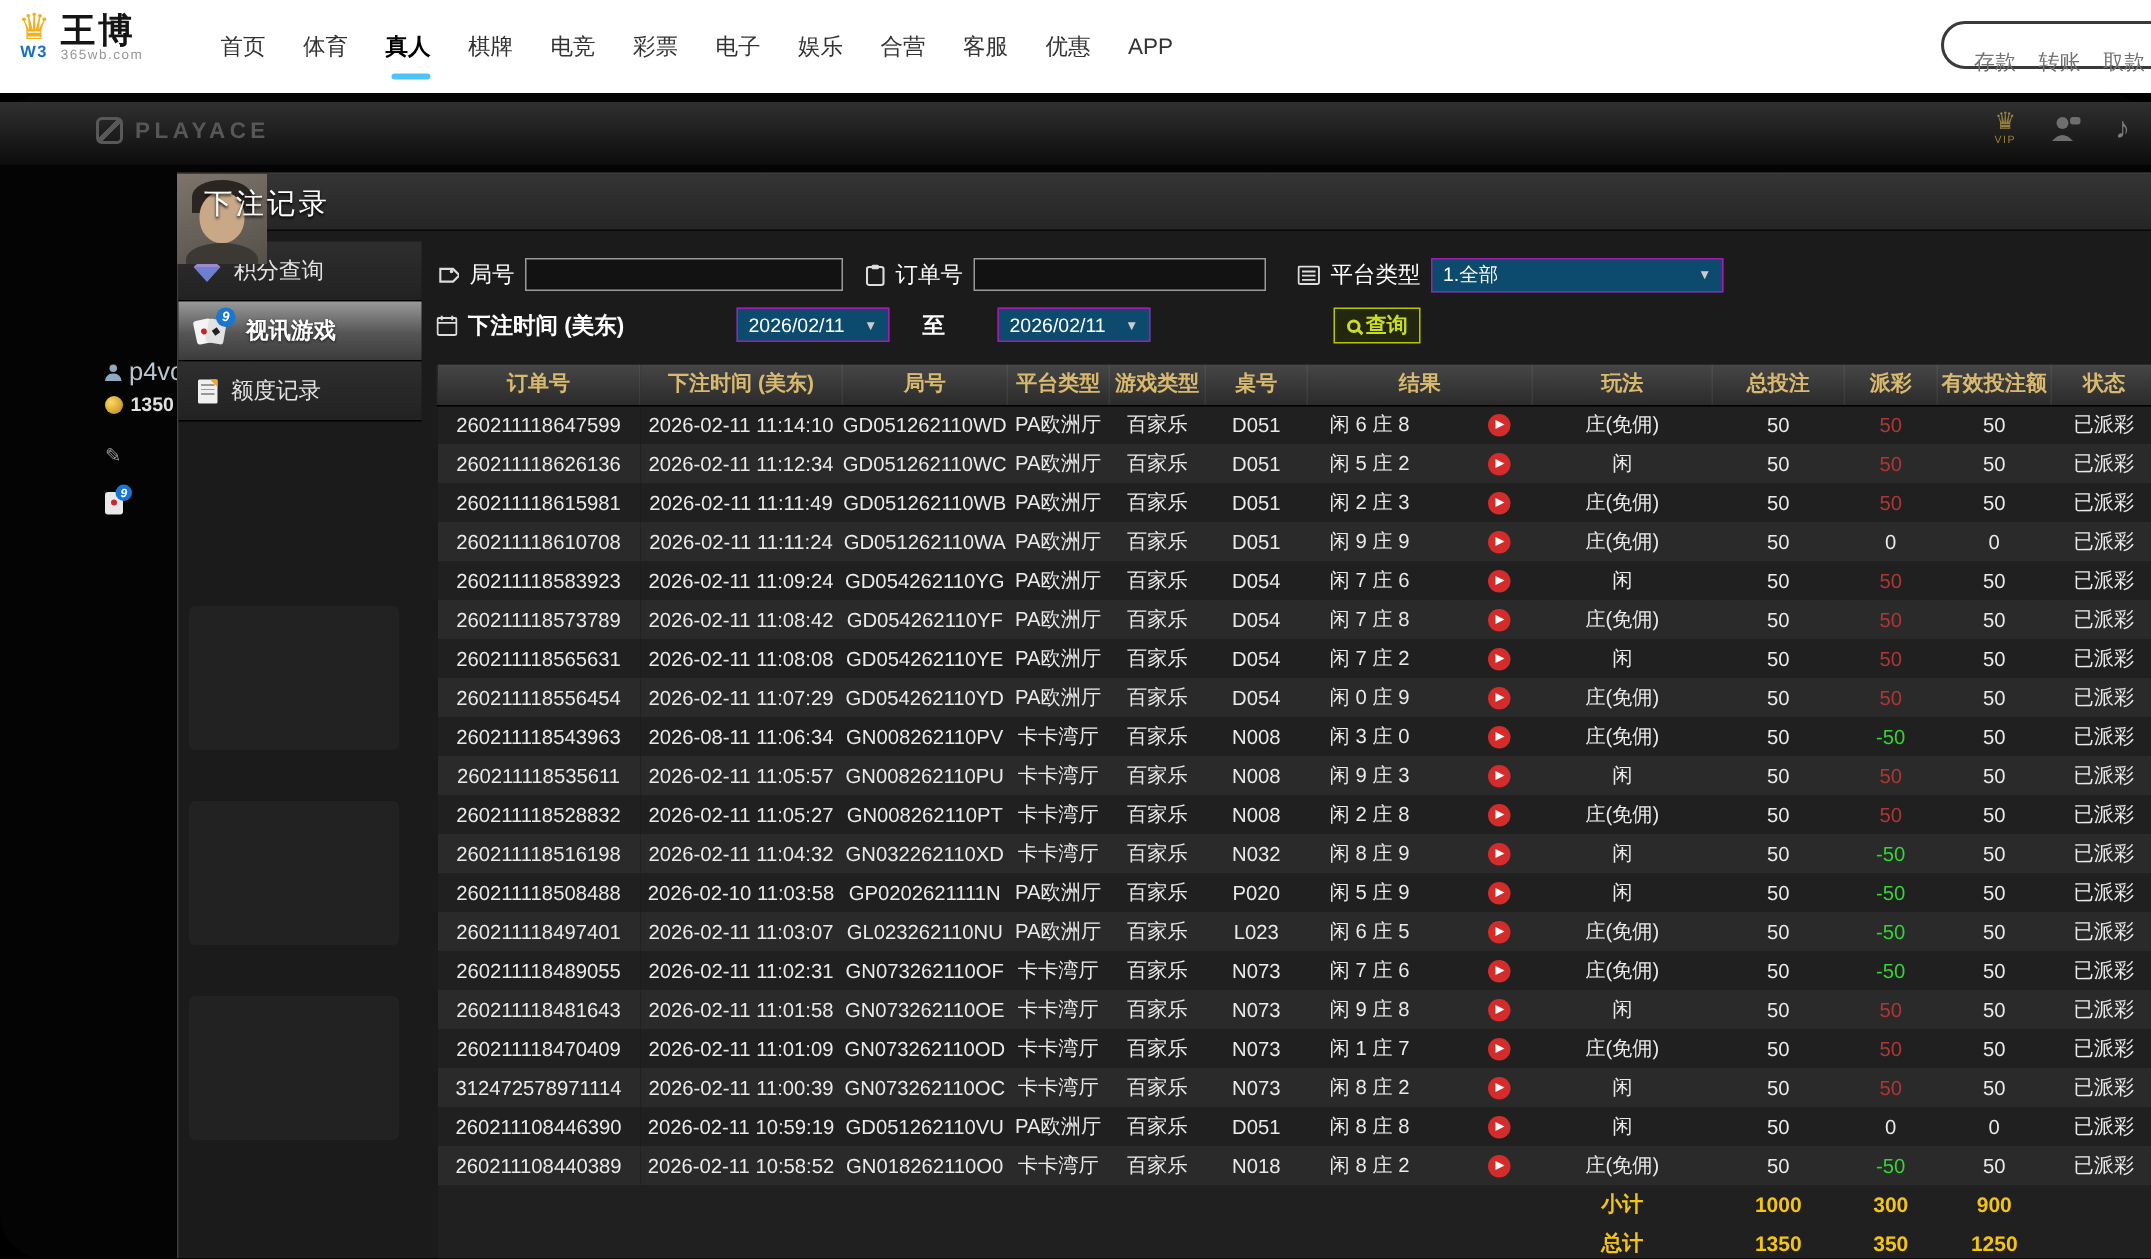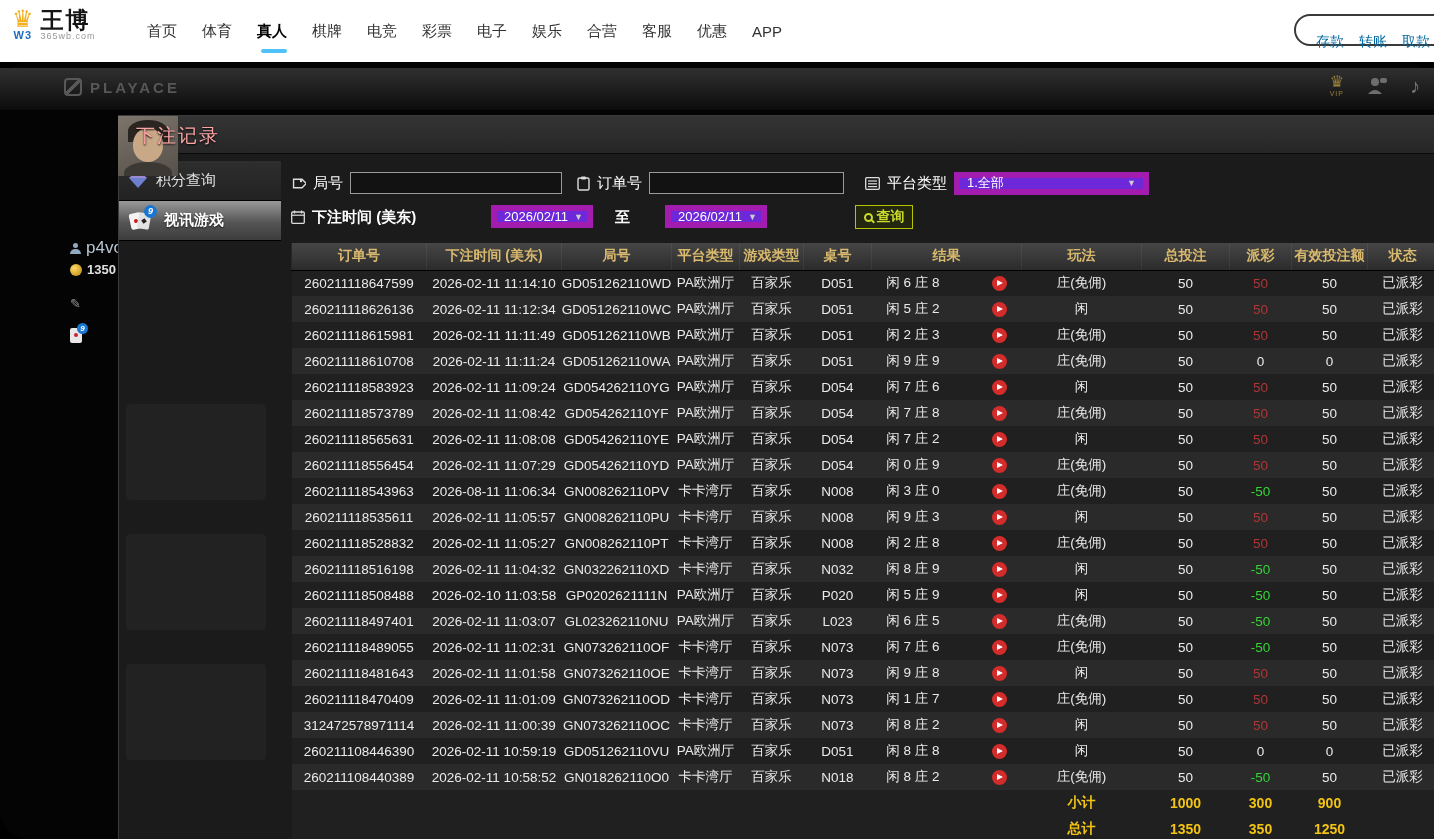--- a/index.html
+++ b/index.html
@@ -18,21 +18,21 @@
   .brand-domain { font-size:9px; color:#979797; letter-spacing:1px; }
   .main-nav { position:absolute; left:146px; top:0; height:62px; display:flex; align-items:center; gap:23px; }
   .nav-item { position:relative; font-size:15px; color:#333; cursor:pointer; text-decoration:none;
     display:flex; flex-direction:column; align-items:flex-end; padding:4px 1px; }
   .nav-item.active .nav-label { color:#000; font-weight:bold; }
   .nav-underline { display:none; }
   .nav-item.active .nav-underline { display:block; position:absolute; bottom:-8px; width:26px; height:4px;
     border-radius:2px; background:#4fc3f7; }
   .wallet-pill { position:absolute; right:-24px; top:14px; height:32px; border:2px solid #3a3a3a;
     border-radius:17px; display:flex; align-items:center; gap:15px; padding:0 26px 0 20px; }
-  .wallet-link { font-size:14px; color:#0369a1; text-decoration:none; white-space:nowrap; cursor:pointer;margin-top:24px; }
+  .wallet-link { font-size:14px; color:#737373; text-decoration:none; white-space:nowrap; cursor:pointer;margin-top:24px; }
 
   
   .stage { position:absolute; left:0; top:62px; width:1434px; height:777px; background:#040404;border-radius:29px; }
 
   
   .provider-bar { position:absolute; left:0; top:6px; width:1434px; height:42px;
     background:linear-gradient(180deg,#303030,#0c0c0c); }
   .pa-logo { position:absolute; left:64px; top:10px; display:flex; align-items:center; gap:8px; }
   .pa-icon { width:18px; height:18px; border:2px solid #585858; border-radius:4px;
     background:linear-gradient(135deg,transparent 42%,#585858 42%,#585858 58%,transparent 58%); }
@@ -71,21 +71,21 @@
   
   .modal { position:absolute; left:118px; top:53px; right:0; bottom:0; background:#1b1b1b;
     border-left:1px solid #3c3c3c; border-top:1px solid #3c3c3c; }
   .modal-titlebar { position:absolute; left:0; top:0; right:0; height:38px;
     background:linear-gradient(180deg,#343434,#262626); border-bottom:1px solid #0a0a0a; }
   .avatar { position:absolute; left:118px; top:54px; width:60px; height:60px; z-index:30;
     background:linear-gradient(160deg,#7d756b 0%,#55504a 100%); overflow:hidden; }
   .avatar .hair { position:absolute; left:10px; top:4px; width:40px; height:22px; border-radius:50% 50% 0 0; background:#2a2521; }
   .avatar .face { position:absolute; left:15px; top:12px; width:30px; height:34px; border-radius:48%; background:#c9a887; }
   .avatar .body { position:absolute; left:6px; bottom:-8px; width:48px; height:22px; border-radius:50% 50% 0 0; background:#3c3834; }
-  .modal-title { position:absolute; left:136px; top:61px; z-index:40; font-size:19px; color:#fca5a5;
+  .modal-title { position:absolute; left:136px; top:61px; z-index:40; font-size:19px; color:#ffffff;
     letter-spacing:2px; text-shadow:0 1px 2px #000; }
 
   
   .modal-side { position:absolute; left:0; top:45px; width:162px; }
   .side-item { height:40px; display:flex; align-items:center; gap:9px; padding-left:10px;
     background:linear-gradient(180deg,#2e2e2e,#222); border-bottom:1px solid #000; cursor:pointer; }
   .side-item.active { background:linear-gradient(180deg,#999 0%,#555 55%,#3c3c3c 100%); }
   .side-item span.lbl { font-size:15px; color:#e2e2e2; }
   .side-item.active span.lbl { color:#fff; font-weight:bold; text-shadow:0 1px 2px rgba(0,0,0,.7); }
   .cards-icon { position:relative; width:26px; height:22px; flex:0 0 auto; }
@@ -106,21 +106,21 @@
     border-color:transparent #f5a623 transparent transparent; }
 
   
   .modal-content { position:absolute; left:162px; top:38px; right:0; bottom:0; }
   .fgroup { position:absolute; display:flex; align-items:center; gap:7px; height:26px; }
   .flabel { font-size:15px; color:#fff; white-space:nowrap; }
   .ficon { flex:0 0 auto; display:flex; }
   .txt-input { width:212px; height:22px; background:#121212; border:1px solid #9a9a9a; color:#eee;
     font-size:13px; padding:0 6px; outline:none; }
   .txt-input.w195 { width:195px; }
-  .select, .datebox { height:23px; background:#6d28d9; border:6px solid #a21caf; color:#fff; font-size:13px;
+  .select, .datebox { height:23px; background:#0c4a6e; border:1px solid #a21caf; color:#fff; font-size:13px;
     display:flex; align-items:center; justify-content:space-between; padding:0 7px; cursor:pointer; }
   .select { width:195px; }
   .datebox { width:102px; }
   .caret { font-style:normal; font-size:9px; color:#ccc; margin-left:6px; }
   .to-label { position:absolute; font-size:15px; font-weight:bold; color:#fff; }
   .search-btn { position:absolute; width:58px; height:24px; background:#23270f; border:1px solid #b7c400;
     color:#cbdb2a; font-size:14px; font-weight:bold; display:flex; align-items:center; justify-content:center;
     gap:4px; cursor:pointer; font-family:inherit; }
   .mag { width:9px; height:9px; border:2px solid #cbdb2a; border-radius:50%; position:relative; flex:0 0 auto; }
   .mag::after { content:''; position:absolute; width:5px; height:2px; background:#cbdb2a; transform:rotate(45deg);
@@ -286,20 +286,24 @@
           <span class="lbl">积分查询</span>
         </div>
         <div class="side-item active">
           <span class="cards-icon">
             <i class="c1"></i>
               <i class="c2"></i>
             <i class="cards-badge">9</i>
           </span>
           <span class="lbl">视讯游戏</span>
         </div>
+        <div class="side-item">
+          <span class="doc-icon"></span>
+          <span class="lbl">额度记录</span>
+        </div>
       </aside>
 
       <div class="modal-content">
 
         <div class="fgroup" style="left:10px; top:16px;">
           <span class="ficon">
             <svg width="15" height="15" viewBox="0 0 15 15">
                 <path d="M1 8 L7 2 L13 2 L13 8 L7 14 Z" fill="none" stroke="#ddd" stroke-width="1.4" transform="rotate(45 7.5 7.5)"></path>
                 <circle cx="10" cy="5" r="1.2" fill="#ddd"></circle>
               </svg>
@@ -346,21 +350,21 @@
         </div>
         <div class="datebox" style="position:absolute; left:210px; top:51px;">
           <span>2026/02/11</span>
           <i class="caret">▼</i>
         </div>
         <span class="to-label" style="left:334px; top:54px;">至</span>
         <div class="datebox" style="position:absolute; left:384px; top:51px;">
           <span>2026/02/11</span>
           <i class="caret">▼</i>
         </div>
-        <button class="search-btn" style="left:574px; top:51px;">
+        <button class="search-btn" style="left:608px; top:51px;">
           <i class="mag"></i>
           <span>查询</span>
         </button>
 
         <table class="bets">
           <colgroup>
             <col style="width:135px">
               <col style="width:135px">
               <col style="width:110px">
               <col style="width:68px">

